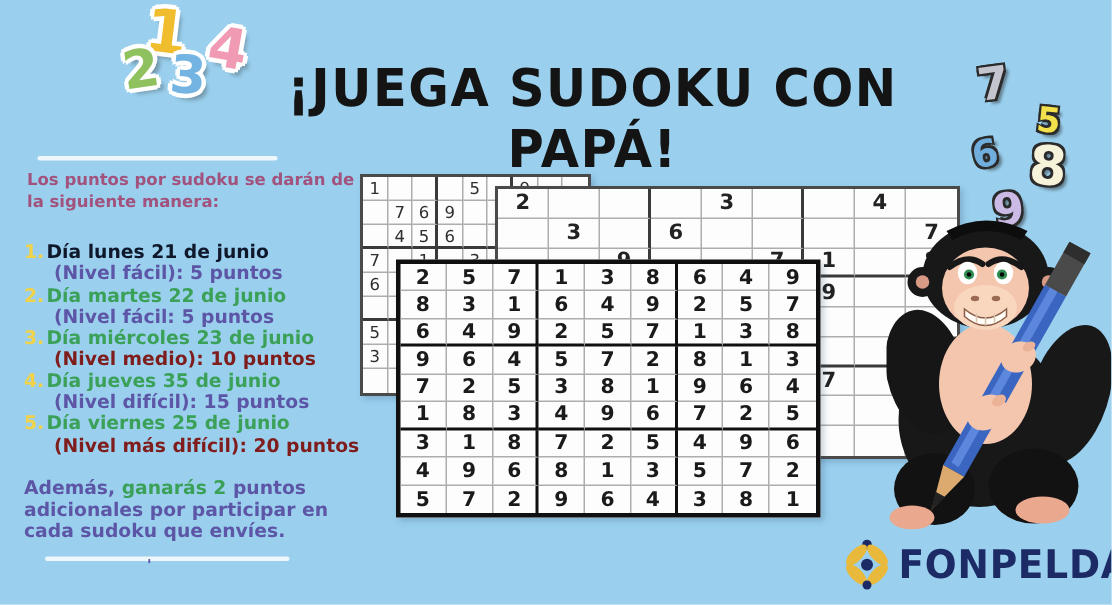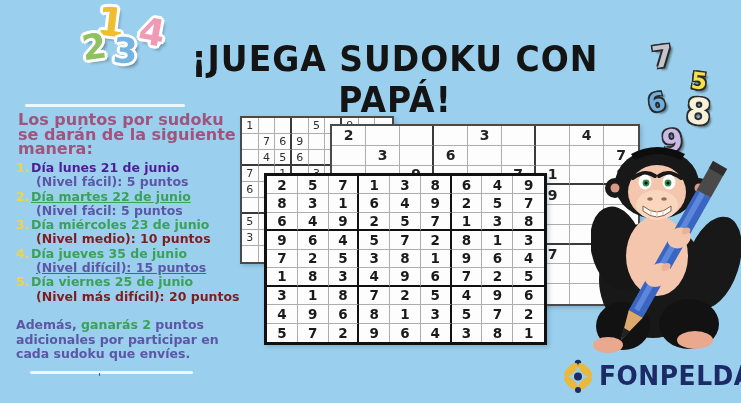--- a/index.html
+++ b/index.html
@@ -35,21 +35,21 @@
   #rn5{left:691px;top:70px;font-size:23px;transform:rotate(6deg);}
   #rn6{left:648px;top:90px;font-size:25px;transform:rotate(-12deg);}
   #rn8{left:686px;top:94px;font-size:36px;transform:rotate(4deg);}
   #rn9{left:662px;top:126px;font-size:30px;transform:rotate(-6deg);}
   
   .divider{position:absolute;height:3px;background:#eef7fc;border-radius:2px;}
   #divider-top{left:25px;top:104px;width:160px;}
   #divider-bottom{left:30px;top:371px;width:163px;}
   #intro{
     position:absolute;left:18px;top:113px;width:222px;
-    font-size:16px;font-weight:bold;line-height:14.5px;
+    font-size:11px;font-weight:bold;line-height:14.5px;
   }
   #info-list{position:absolute;left:16px;top:161px;width:230px;}
   .li{display:flex;font-size:12.5px;font-weight:bold;line-height:14.3px;}
   .li .num{width:15px;flex:0 0 15px;}
   .li .lvl{margin-left:5px;}
   #footer-text{
     position:absolute;left:16px;top:318px;width:236px;
     font-size:12.5px;font-weight:bold;line-height:14.5px;
   }
   #footnote-mark{position:absolute;left:98px;top:372px;font-size:10px;font-weight:bold;}
@@ -104,37 +104,37 @@
   <span class="bubble-dark" id="rn8" style="color: rgb(247, 242, 218);">8</span>
   <span class="bubble-dark" id="rn9" style="color: rgb(203, 185, 230);">9</span>
 
   <div class="divider" id="divider-top"></div>
 
   <div id="intro" style="color: rgb(162, 83, 125);">Los puntos por sudoku se darán de la siguiente manera:</div>
 
   <div id="info-list">
     <div class="li">
       <span class="num" style="color: rgb(240, 211, 74);">1.</span>
-      <span><span class="day" style="color: #4c1d95;">Día lunes 21 de junio</span><br>
+      <span><span class="day" style="color: #0f172a;">Día lunes 21 de junio</span><br>
       <span class="lvl" style="color: rgb(93, 86, 166);">(Nivel fácil): 5 puntos</span></span>
     </div>
     <div class="li">
       <span class="num" style="color: rgb(240, 211, 74);">2.</span>
-      <span><span class="day" style="color: rgb(59, 161, 88); text-decoration: underline;">Día martes 22 de junio</span><br>
+      <span><span class="day" style="color: rgb(59, 161, 88);">Día martes 22 de junio</span><br>
       <span class="lvl" style="color: rgb(93, 86, 166);">(Nivel fácil: 5 puntos</span></span>
     </div>
     <div class="li">
       <span class="num" style="color: rgb(240, 211, 74);">3.</span>
       <span><span class="day" style="color: rgb(59, 161, 88);">Día miércoles 23 de junio</span><br>
       <span class="lvl" style="color: #7f1d1d;">(Nivel medio): 10 puntos</span></span>
     </div>
     <div class="li">
       <span class="num" style="color: rgb(240, 211, 74);">4.</span>
       <span><span class="day" style="color: rgb(59, 161, 88);">Día jueves 35 de junio</span><br>
-      <span class="lvl" style="color: rgb(93, 86, 166); text-decoration: underline;">(Nivel difícil): 15 puntos</span></span>
+      <span class="lvl" style="color: rgb(93, 86, 166);">(Nivel difícil): 15 puntos</span></span>
     </div>
     <div class="li">
       <span class="num" style="color: rgb(240, 211, 74);">5.</span>
       <span><span class="day" style="color: rgb(59, 161, 88);">Día viernes 25 de junio</span><br>
       <span class="lvl" style="color: #7f1d1d;">(Nivel más difícil): 20 puntos</span></span>
     </div>
   </div>
 
   <div id="footer-text" style="color: rgb(93, 86, 166);">
     <span>Además,</span><span style="color: rgb(59, 161, 88);"> ganarás 2 </span><span>puntos adicionales por participar en cada sudoku que envíes.</span>

